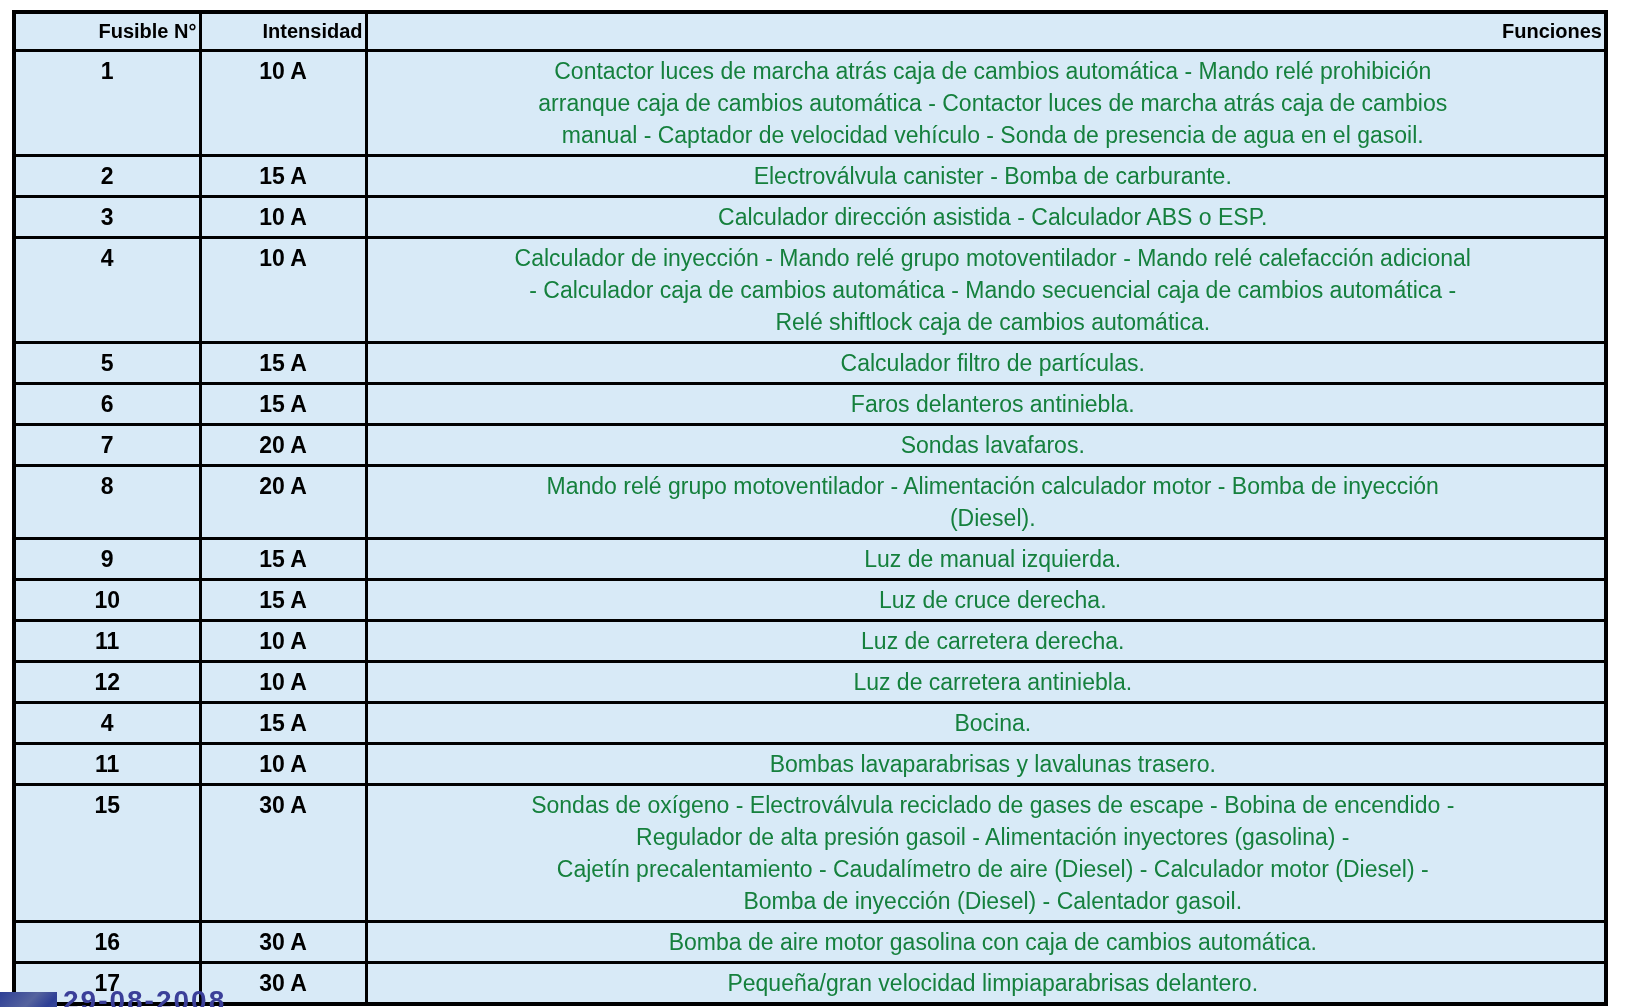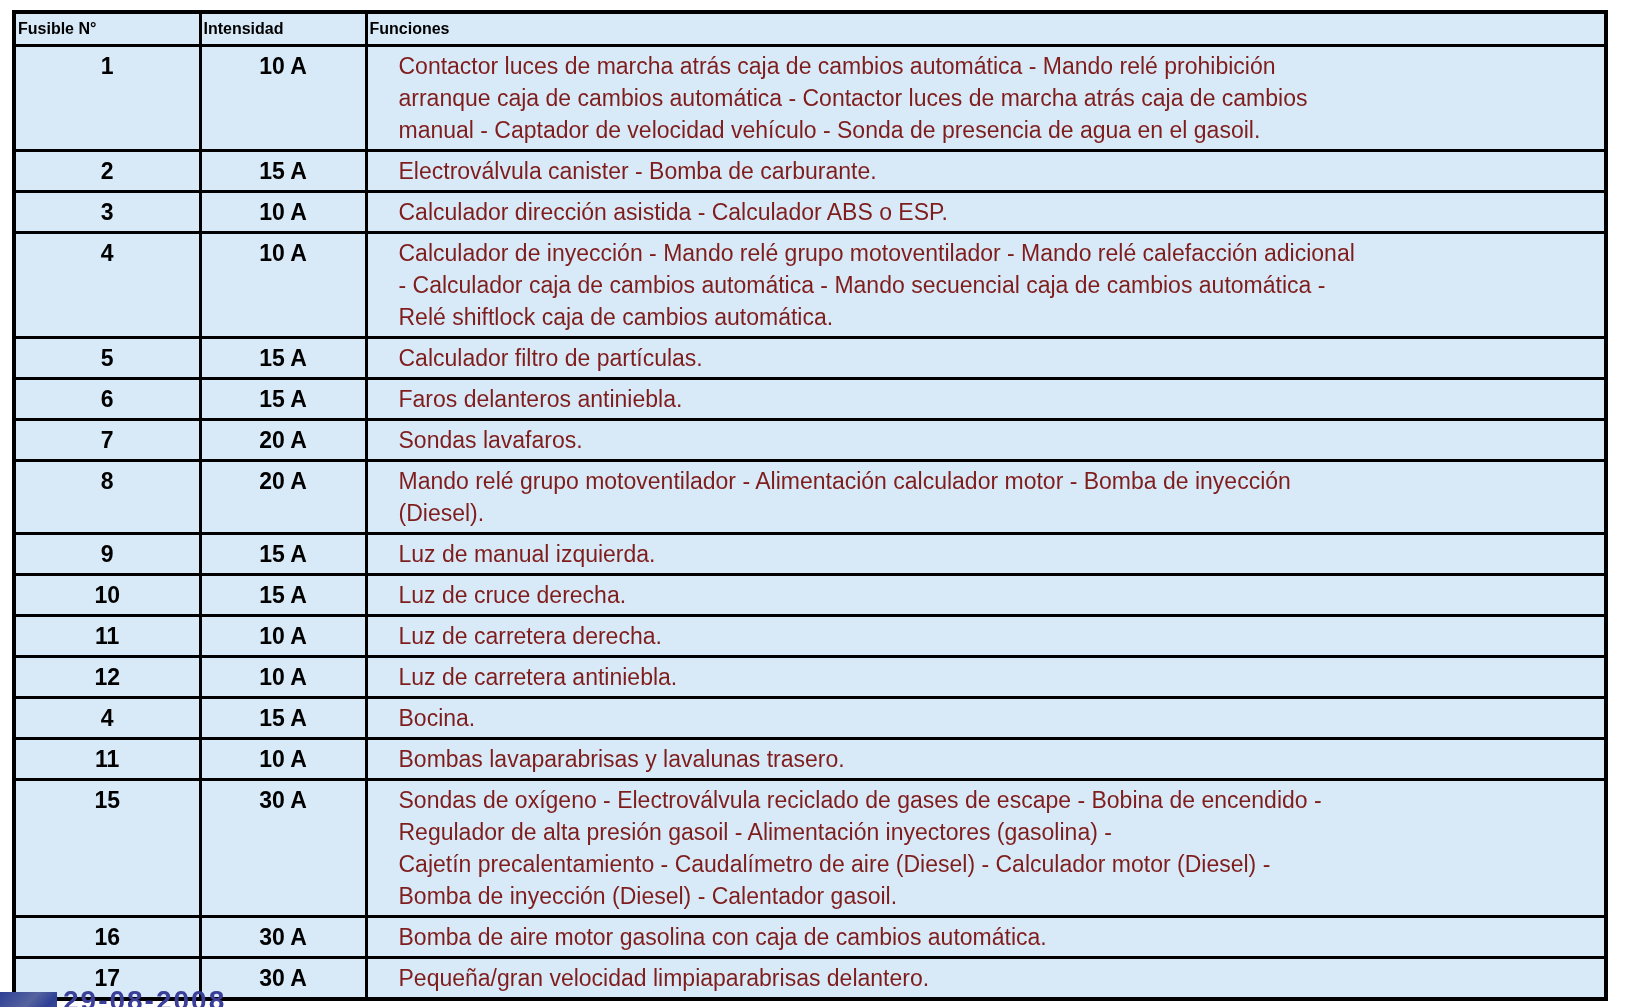--- a/index.html
+++ b/index.html
@@ -23,42 +23,43 @@
     table-layout: fixed;
     border: 4px solid #000000;
   }
   .fuse-table col.col-num { width: 186px; }
   .fuse-table col.col-amp { width: 166px; }
   .fuse-table th, .fuse-table td {
     border: 3px solid #000000;
     background: #d8eaf7;
   }
   .fuse-table th {
-    font-size: 16px;
+    font-size: 20px;
     font-weight: bold;
     color: #000000;
-    text-align: left;
+    text-align: right;
     padding: 6px 2px;
   }
   .fuse-table td.cell-num, .fuse-table td.cell-amp {
     font-size: 23px;
     font-weight: bold;
     color: #000000;
     text-align: center;
     vertical-align: top;
     line-height: 32px;
     padding: 3px 0;
   }
   .fuse-table td.cell-func {
     font-size: 23px;
-    color: #7f1d1d;
+    color: #15803d;
     vertical-align: top;
     line-height: 32px;
-    padding: 3px 10px 3px 31px;
+    padding: 3px 10px 3px 24px;
     white-space: pre-line;
+    text-align: center;
   }
   .footer-logo {
     position: absolute;
     left: 0;
     top: 992px;
     width: 57px;
     height: 30px;
     background: linear-gradient(135deg, #2e3f96 0%, #55639e 45%, #2e3f96 70%, #47549b 100%);
   }
   .footer-date {

